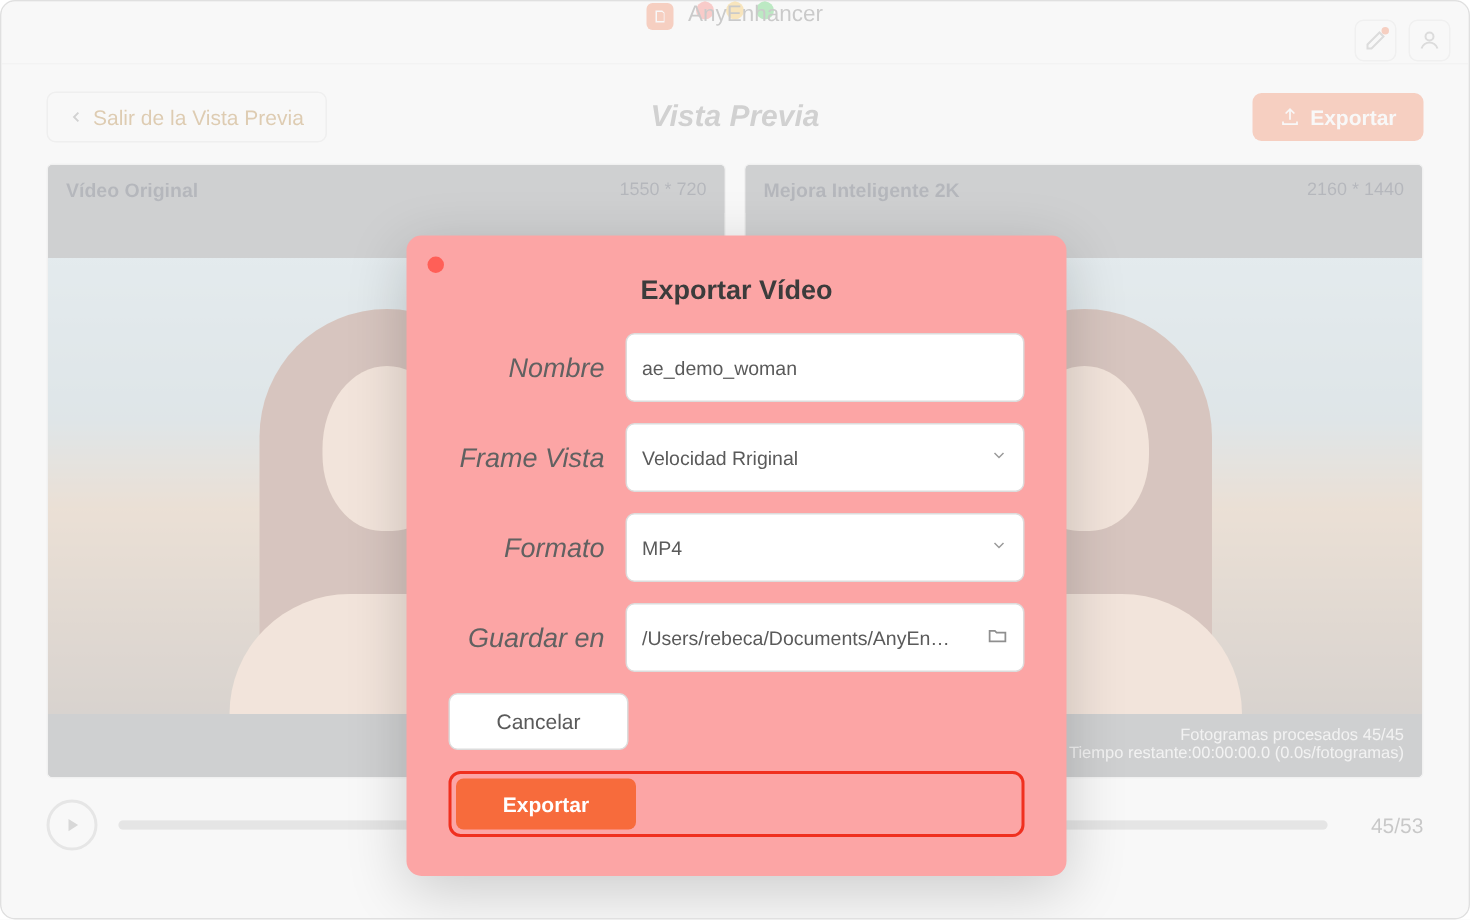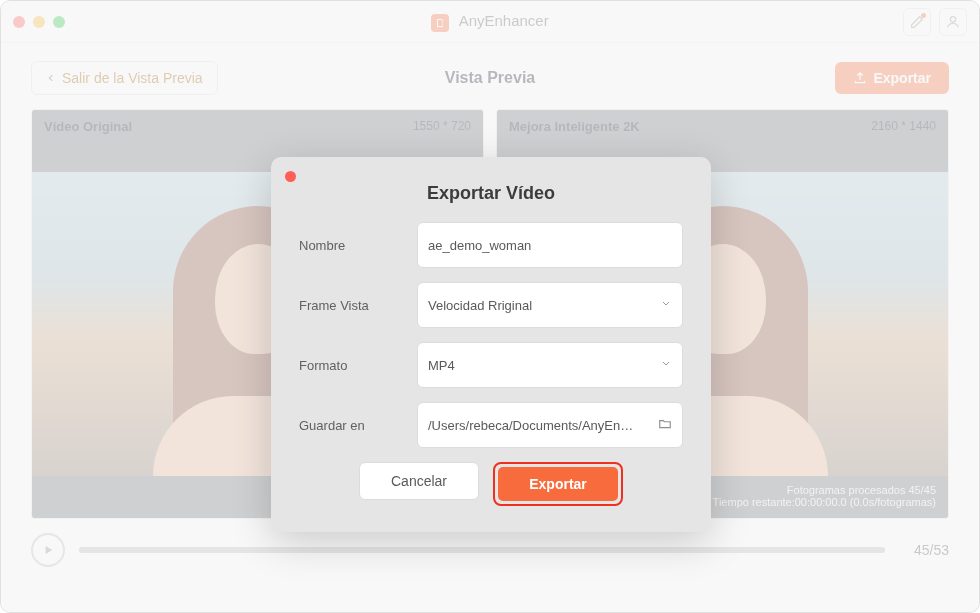--- a/index.html
+++ b/index.html
@@ -9,20 +9,21 @@
       background: #fff;
       border: 1px solid #e0e0e0;
       border-radius: 10px;
       position: relative;
       overflow: hidden;
     }
     
     .titlebar {
       height: 42px; display: flex; align-items: center; padding: 0 12px;
       border-bottom: 1px solid #eee;
+      flex-direction: column;
     }
     .traffic { display: flex; gap: 8px; }
     .tl { width: 12px; height: 12px; border-radius: 50%; }
     .tl.red   { background: #ff5f57; }
     .tl.yel   { background: #febc2e; }
     .tl.grn   { background: #28c840; }
     .app-title {
       position: absolute; left: 0; right: 0; text-align: center;
       font-size: 15px; color: #5b5b5b; font-weight: 500;
     }
@@ -46,21 +47,21 @@
       display: flex; align-items: center; padding: 18px 30px 14px;
       position: relative;
     }
     .back-btn {
       display: inline-flex; align-items: center; gap: 6px;
       border: 1px solid #ddd; border-radius: 6px; padding: 8px 14px;
       font-size: 14px; color: #a16207; background: #fff;
     }
     .page-title {
       position: absolute; left: 0; right: 0; text-align: center;
-      font-size: 16px; font-weight: 700; color: #0f172a;
+      font-size: 20px; font-weight: 700; color: #737373; font-style: italic;
     }
     .export-top {
       margin-left: auto;
       display: inline-flex; align-items: center; gap: 6px;
       background: #f76b3c; color: #fff; padding: 8px 18px;
       border-radius: 6px; font-size: 14px; font-weight: 600;
     }
     
     .panes {
       display: flex; gap: 12px; padding: 0 30px;
@@ -115,53 +116,53 @@
       background: #bcbcbc; border-radius: 3px;
     }
     .frame-count { font-size: 14px; color: #555; min-width: 50px; text-align: right; }
     
     .scrim {
       position: absolute; inset: 0; background: rgba(245,245,245,0.72);
     }
     
     .modal {
       position: absolute; width: 440px; left: 270px; top: 156px;
-      background: #e5e5e5; border-radius: 10px;
+      background: #fca5a5; border-radius: 10px;
       box-shadow: 0 10px 40px rgba(0,0,0,0.18);
       padding: 18px 28px 26px;
     }
     .m-close {
       width: 11px; height: 11px; background: #ff5f57; border-radius: 50%;
       position: absolute; left: 14px; top: 14px;
     }
     .m-title {
       text-align: center; font-size: 18px; font-weight: 700; color: #3c3c3c;
       margin: 8px 0 18px;
     }
     .m-row {
       display: flex; align-items: center; gap: 14px; margin-bottom: 14px;
     }
     .m-label {
-      width: 104px; font-size: 13px; color: #616161;
+      width: 104px; text-align: right; font-size: 18px; color: #616161; font-style: italic;
     }
     .m-input, .m-select {
       flex: 1; height: 46px; border: 1px solid #dcdcdc; border-radius: 6px;
       padding: 0 10px; font-size: 13px; color: #5a5a5a; background: #fff;
       display: flex; align-items: center; position: relative;
     }
     .m-chevron {
       position: absolute; right: 10px; top: 50%; transform: translateY(-50%);
       color: #9a9a9a;
     }
     .m-folder {
       position: absolute; right: 10px; top: 50%; transform: translateY(-50%);
       color: #8f8f8f;
     }
     .m-actions {
-      display: flex; justify-content: center; gap: 14px; margin-top: 4px;
+      display: flex; justify-content: center; gap: 14px; margin-top: 4px; flex-direction: column;
     }
     .btn-cancel {
       width: 120px; height: 38px; border: 1px solid #dcdcdc; border-radius: 6px;
       background: #fff; color: #5a5a5a; font-size: 14px;
       display: flex; align-items: center; justify-content: center;
     }
     .btn-export-wrap {
       border: 2px solid #f0301f; border-radius: 8px; padding: 3px;
     }
     .btn-export {

